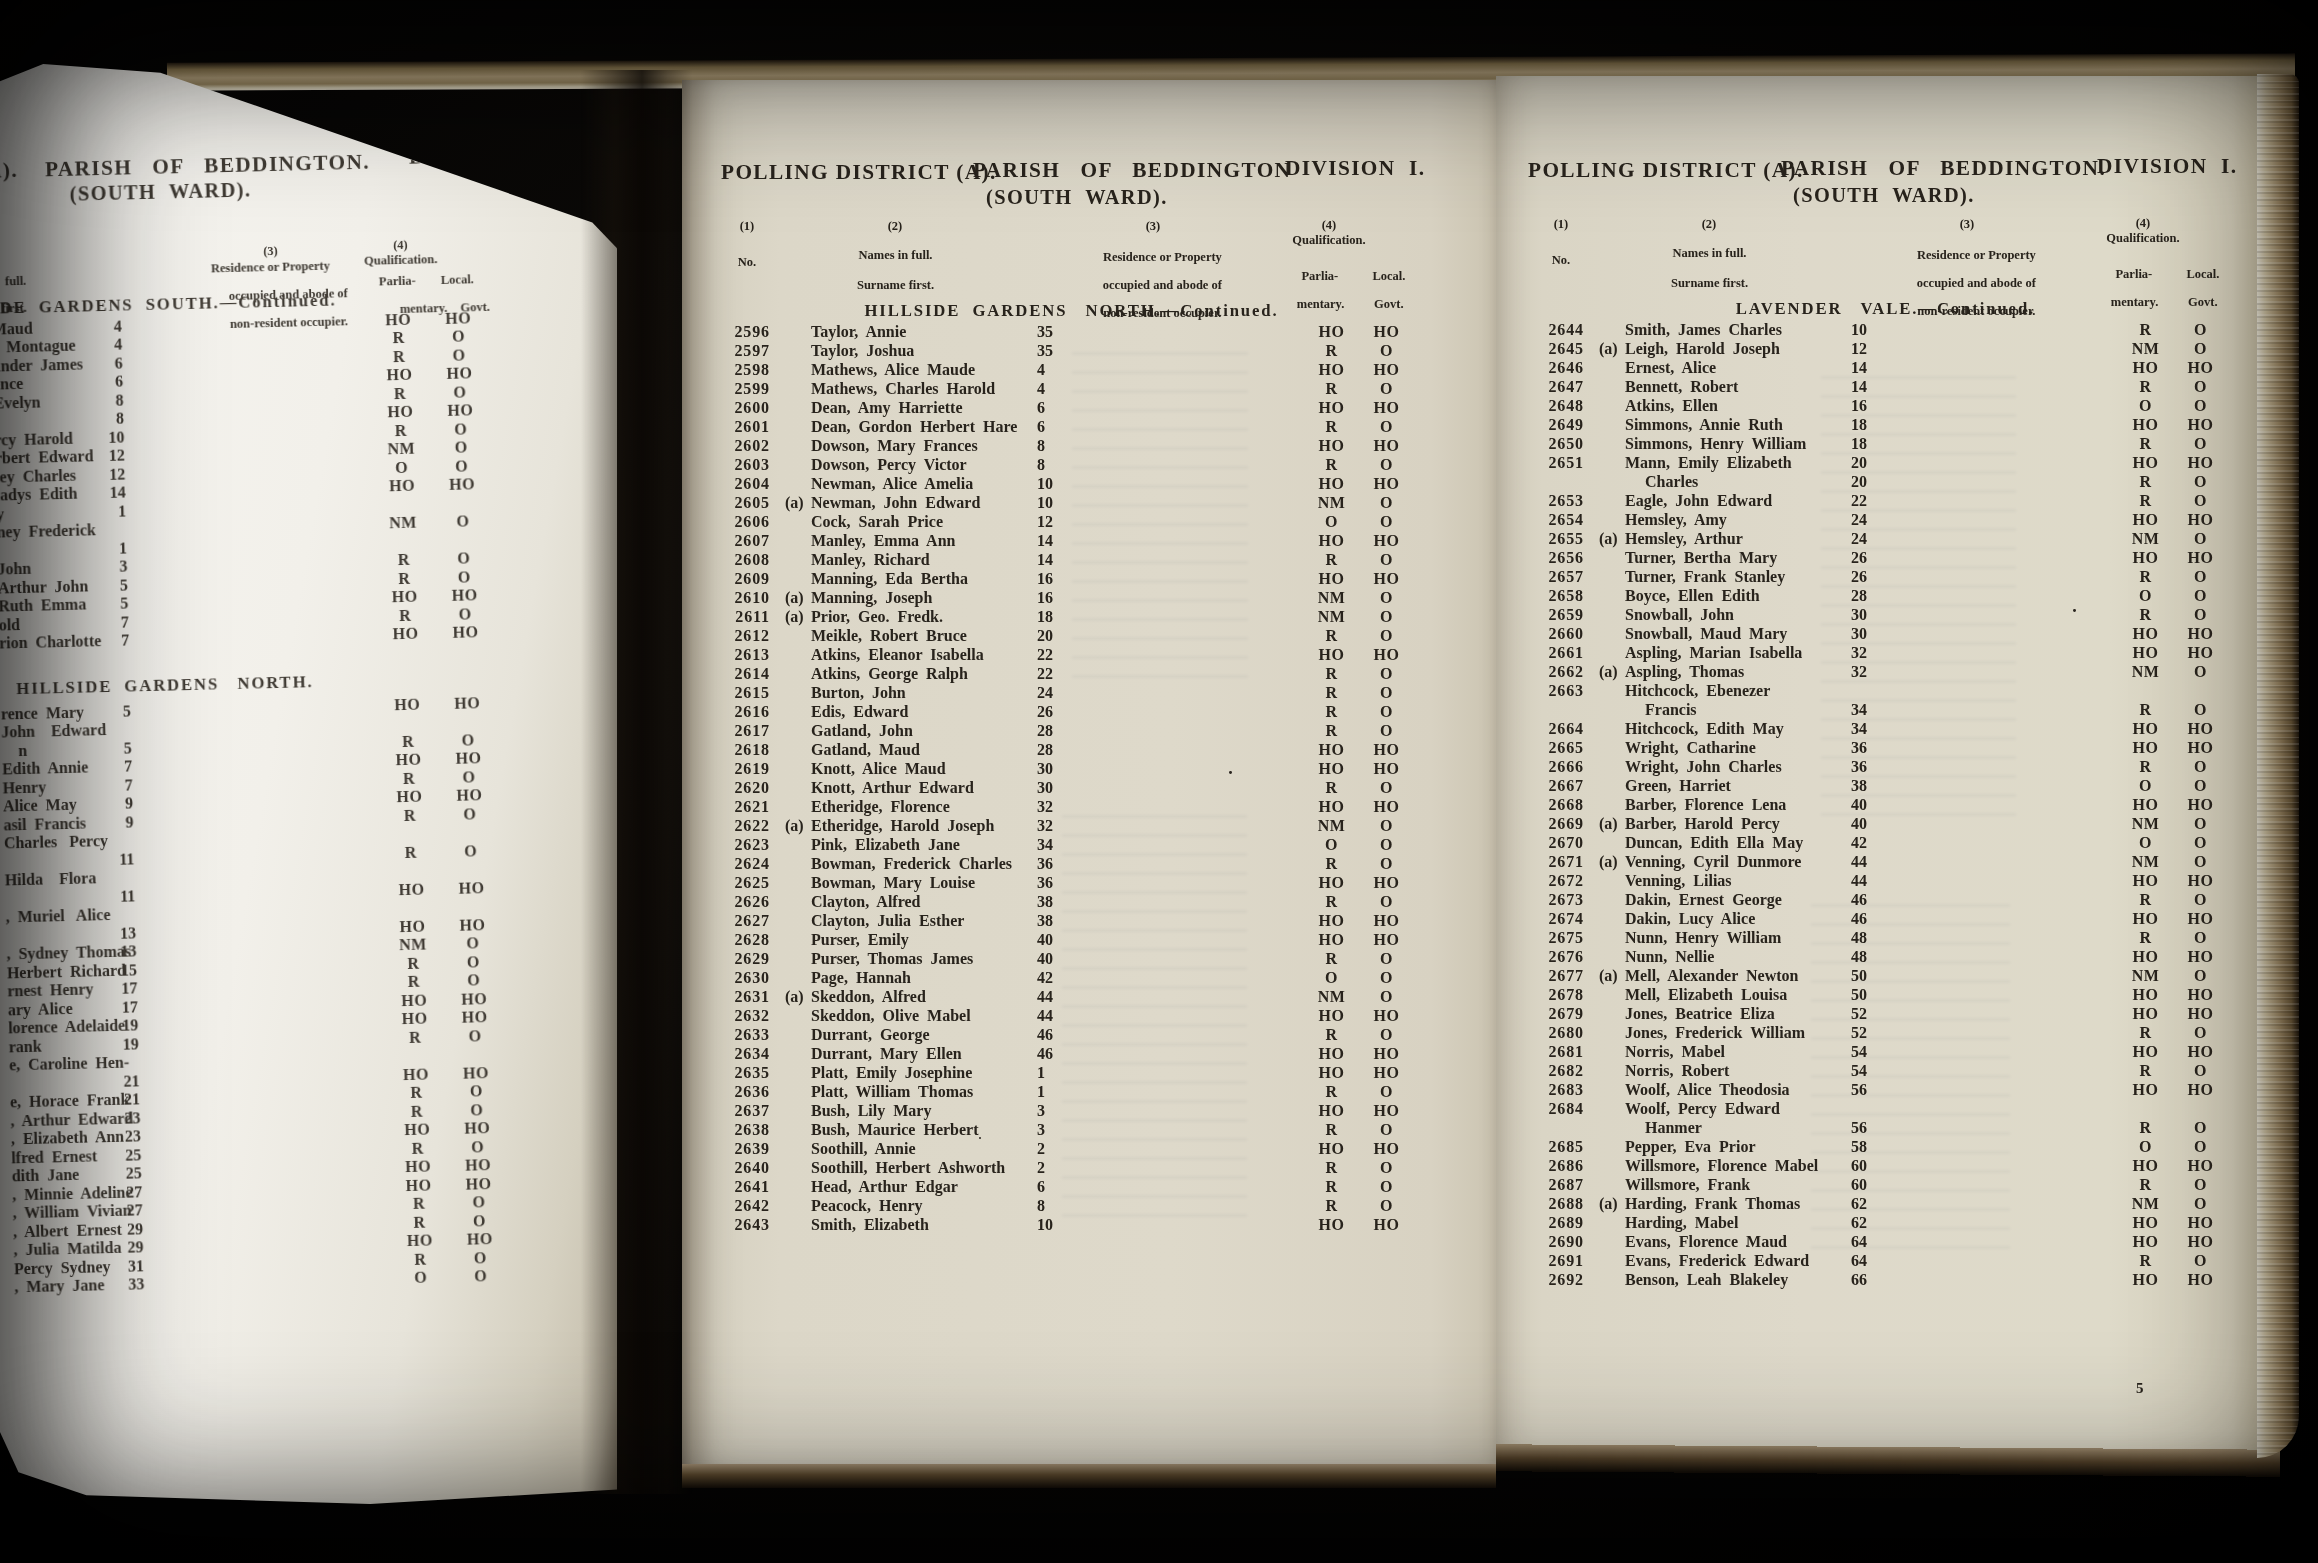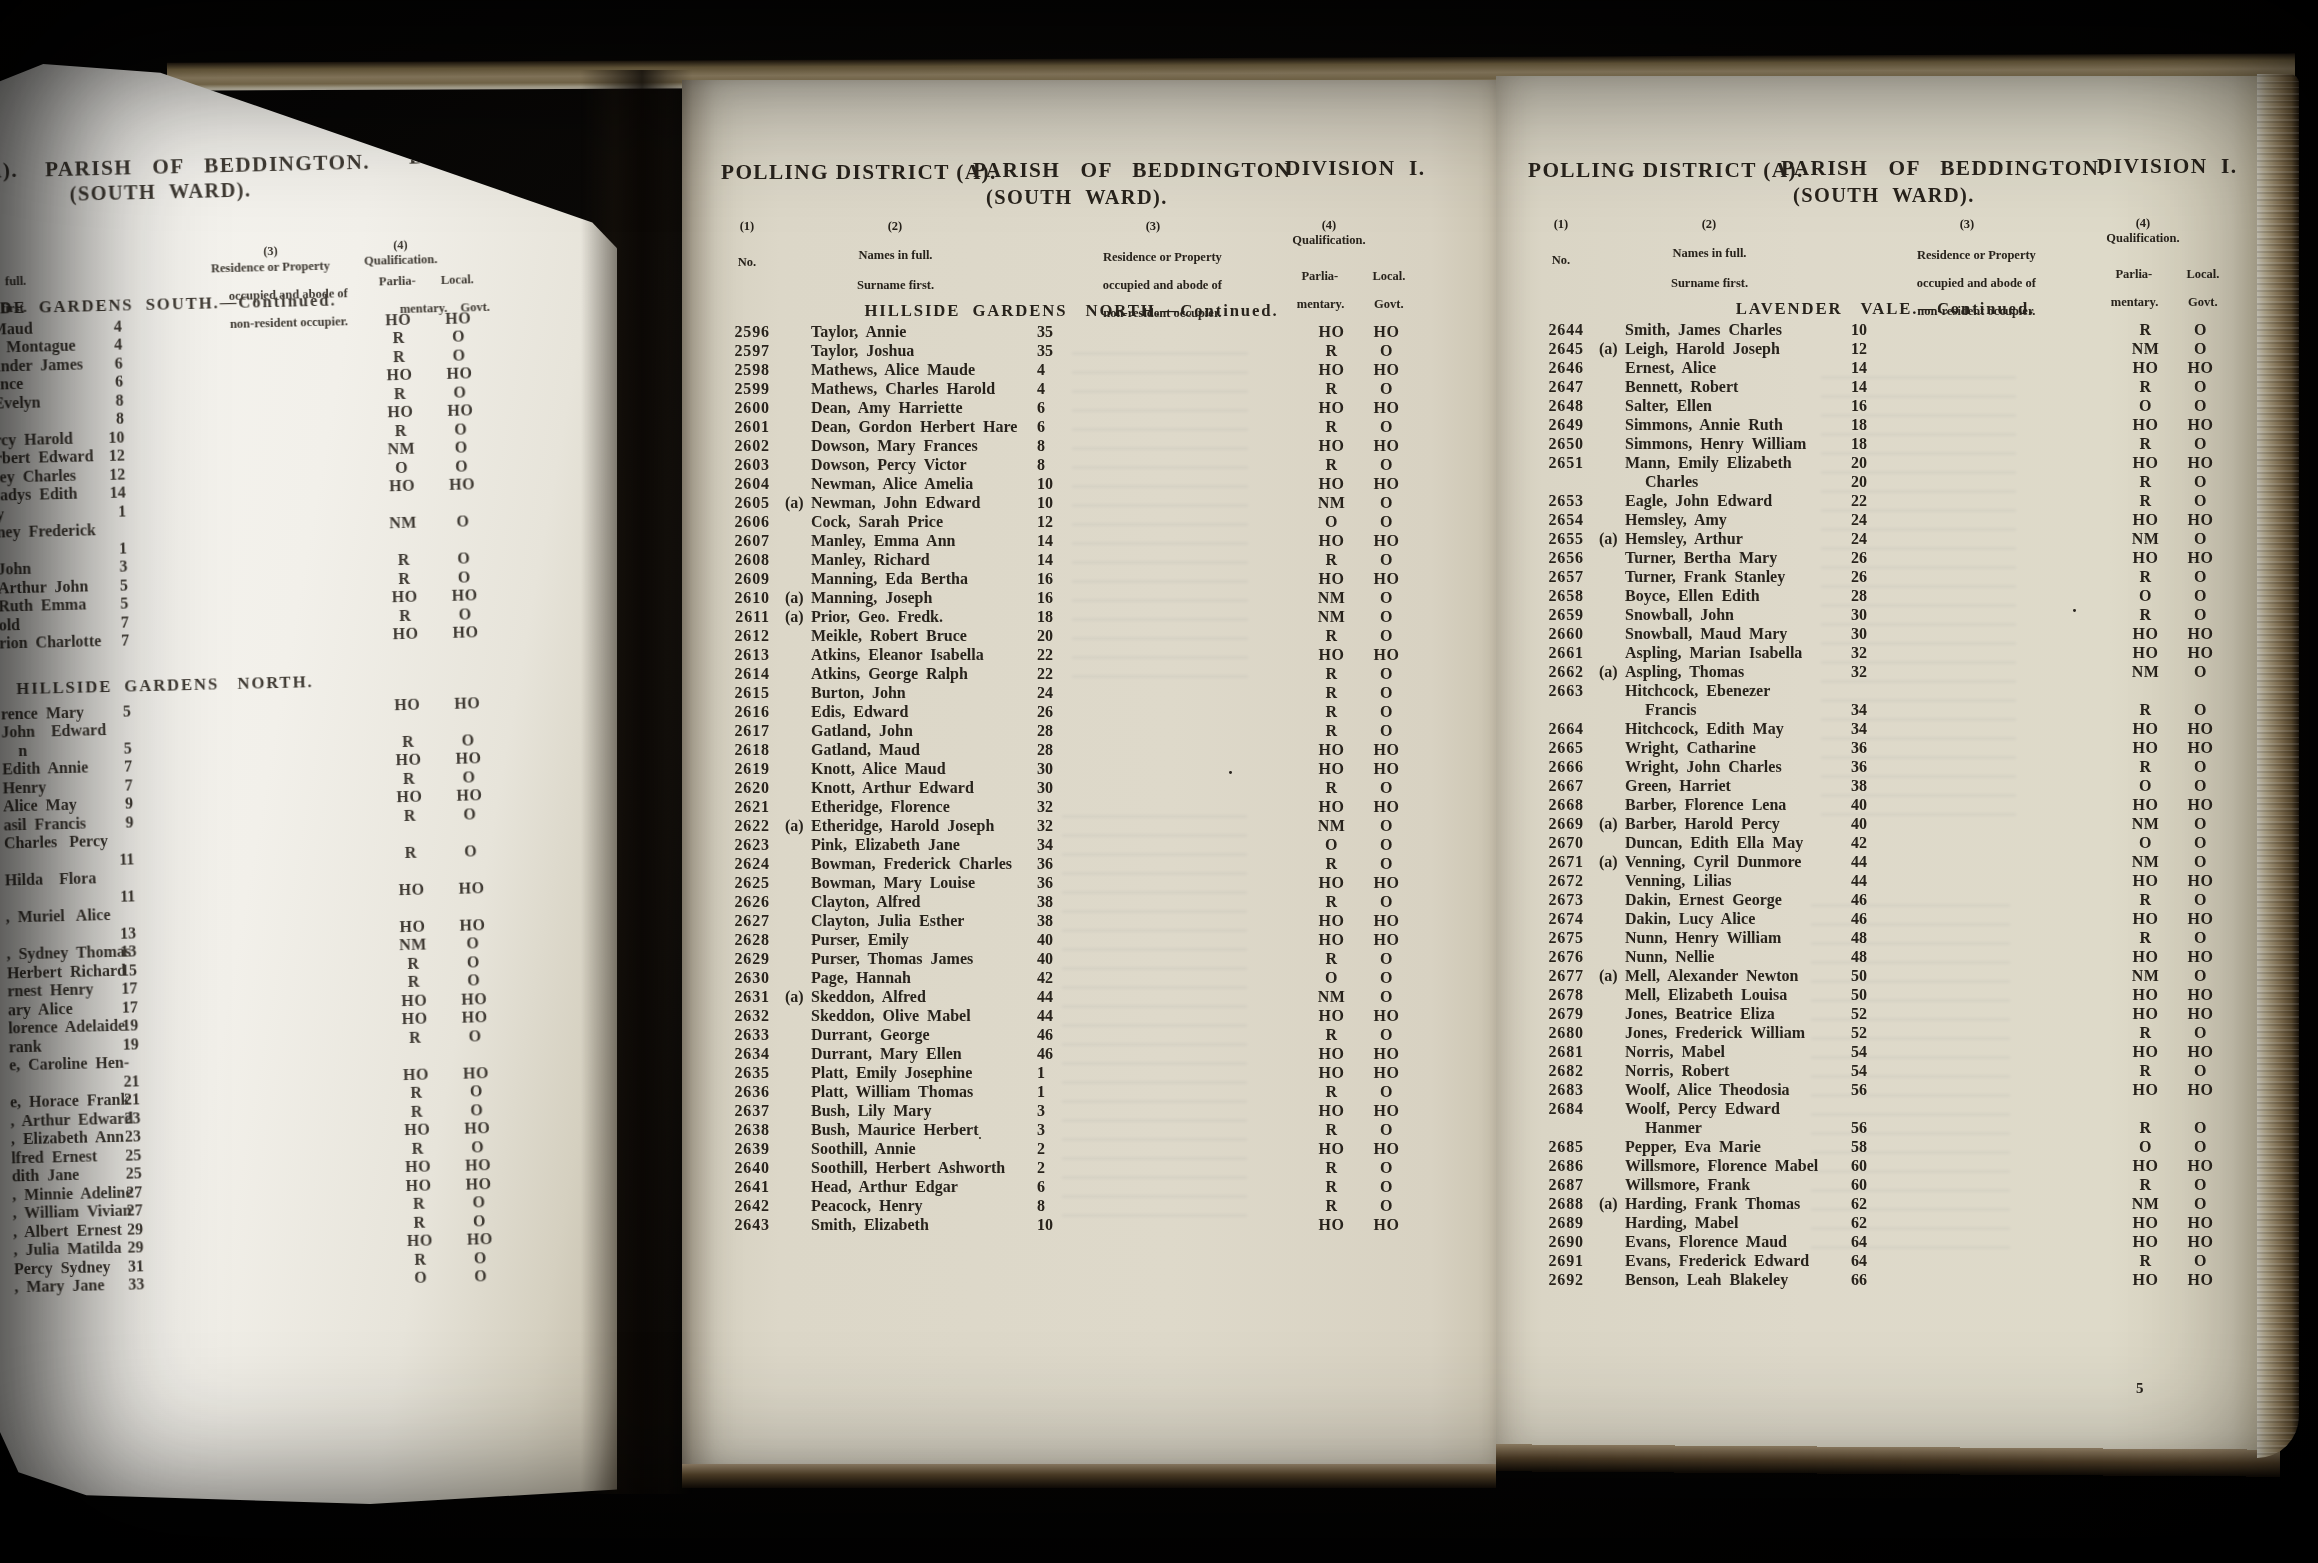--- a/index.html
+++ b/index.html
@@ -1127,21 +1127,21 @@
           <span class="nm">Bennett,  Robert</span>
           <span class="hs">14</span>
           <span class="parl">R</span>
           <span class="loc">O</span>
         </div>
 
         <div class="line">
           <span class="sec"></span>
           <span class="no">2648</span>
           <span class="pre"></span>
-          <span class="nm">Salter,  Ellen</span>
+          <span class="nm">Atkins,  Ellen</span>
           <span class="hs">16</span>
           <span class="parl">O</span>
           <span class="loc">O</span>
         </div>
 
         <div class="line">
           <span class="sec"></span>
           <span class="no">2649</span>
           <span class="pre"></span>
           <span class="nm">Simmons,  Annie  Ruth</span>
@@ -1518,21 +1518,21 @@
           <span class="nm">Hanmer</span>
           <span class="hs">56</span>
           <span class="parl">R</span>
           <span class="loc">O</span>
         </div>
 
         <div class="line">
           <span class="sec"></span>
           <span class="no">2685</span>
           <span class="pre"></span>
-          <span class="nm">Pepper,  Eva  Marie</span>
+          <span class="nm">Pepper,  Eva  Prior</span>
           <span class="hs">58</span>
           <span class="parl">O</span>
           <span class="loc">O</span>
         </div>
 
         <div class="line">
           <span class="sec"></span>
           <span class="no">2686</span>
           <span class="pre"></span>
           <span class="nm">Willsmore,  Florence  Mabel</span>

